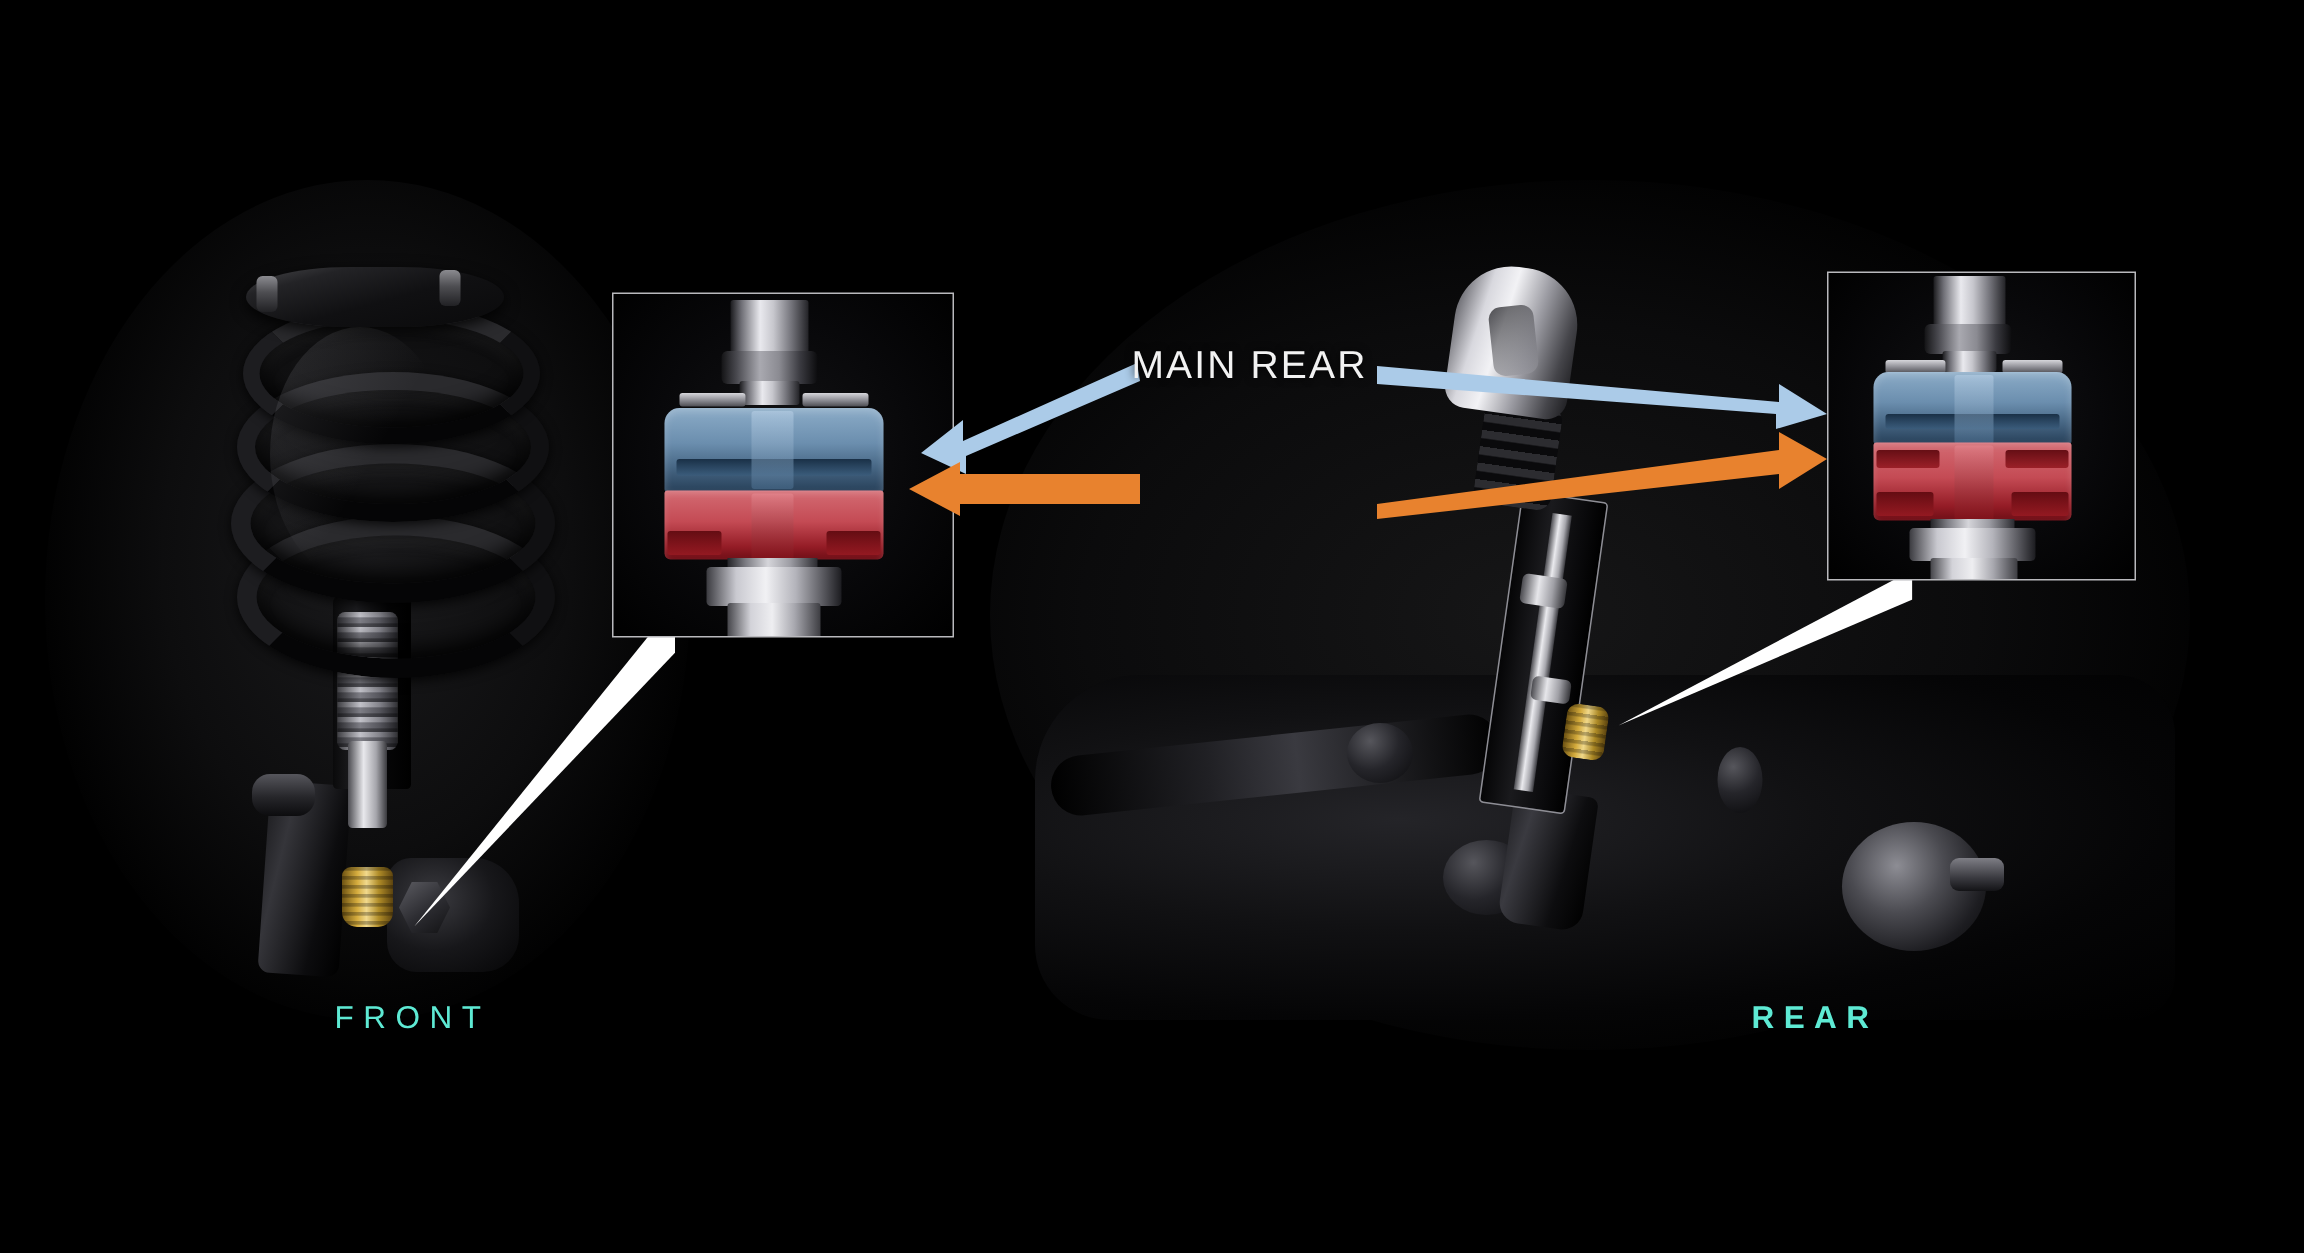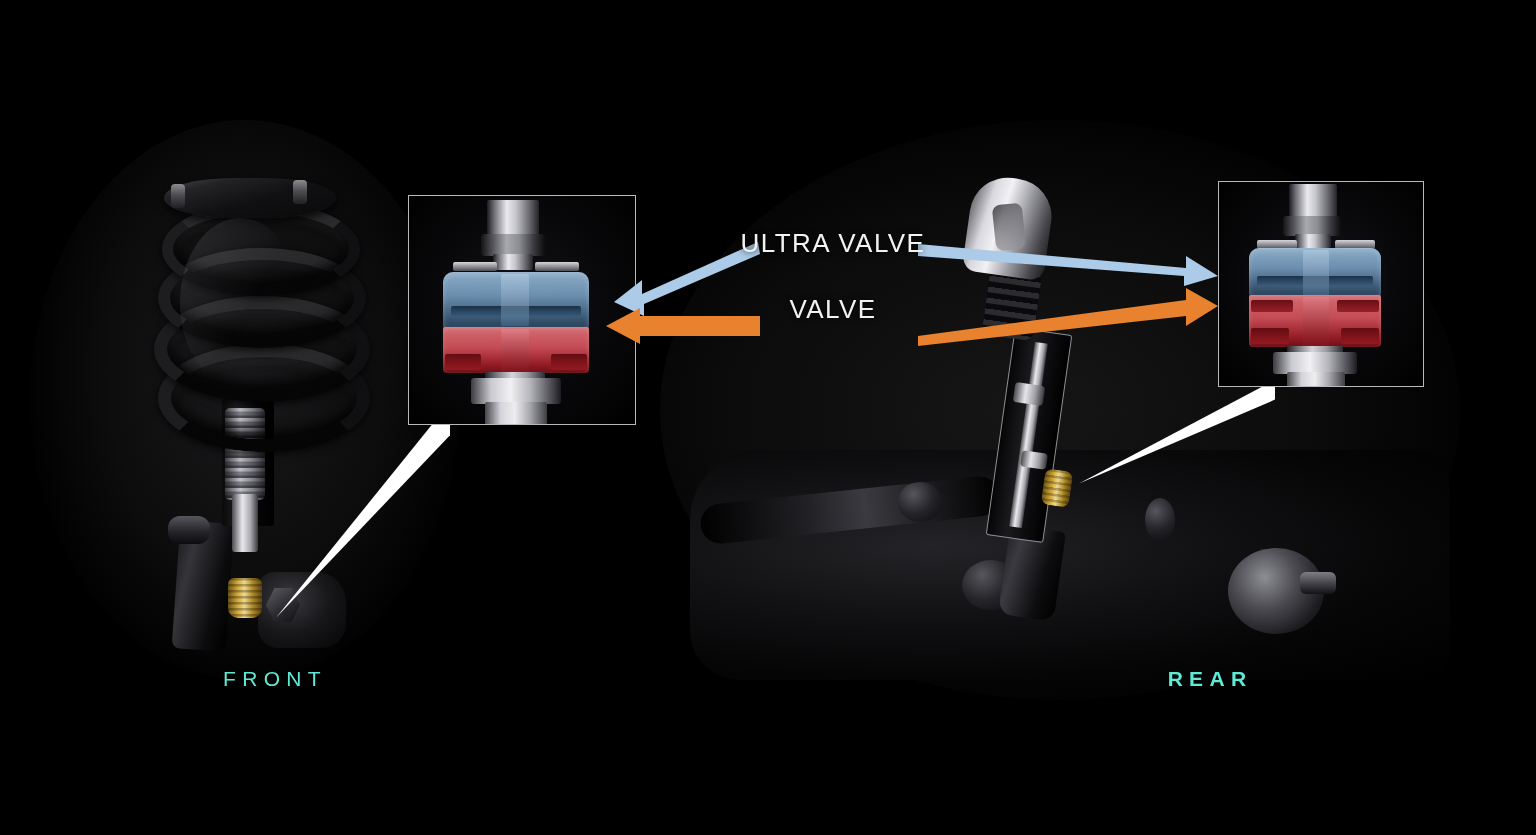--- a/index.html
+++ b/index.html
@@ -519,23 +519,22 @@
       <path d="M 0 22 L 268 46 L 268 34 L 300 54 L 266 64 L 266 54 L 0 34 Z" fill="#ABCBE8"></path>
     </svg>
   </div>
 
   <div class="arrow" style="left:918px; top:284px; width:302px; height:62px;">
     <svg width="302" height="62" viewBox="0 0 302 62">
       <path d="M 0 52 L 268 16 L 268 4 L 300 22 L 268 42 L 268 32 L 0 62 Z" fill="#E8822E"></path>
     </svg>
   </div>
 
-  <div class="label main-valve">ULTRA VALVE</div>
+  <div class="label main-valve">MAIN REAR</div>
 
   <div class="label ulv">
-    <span>VALVE</span>
   </div>
 
   <div class="caption front">FRONT</div>
 
   <div class="caption rear">REAR</div>
 
 </div>
 
 </body></html>

